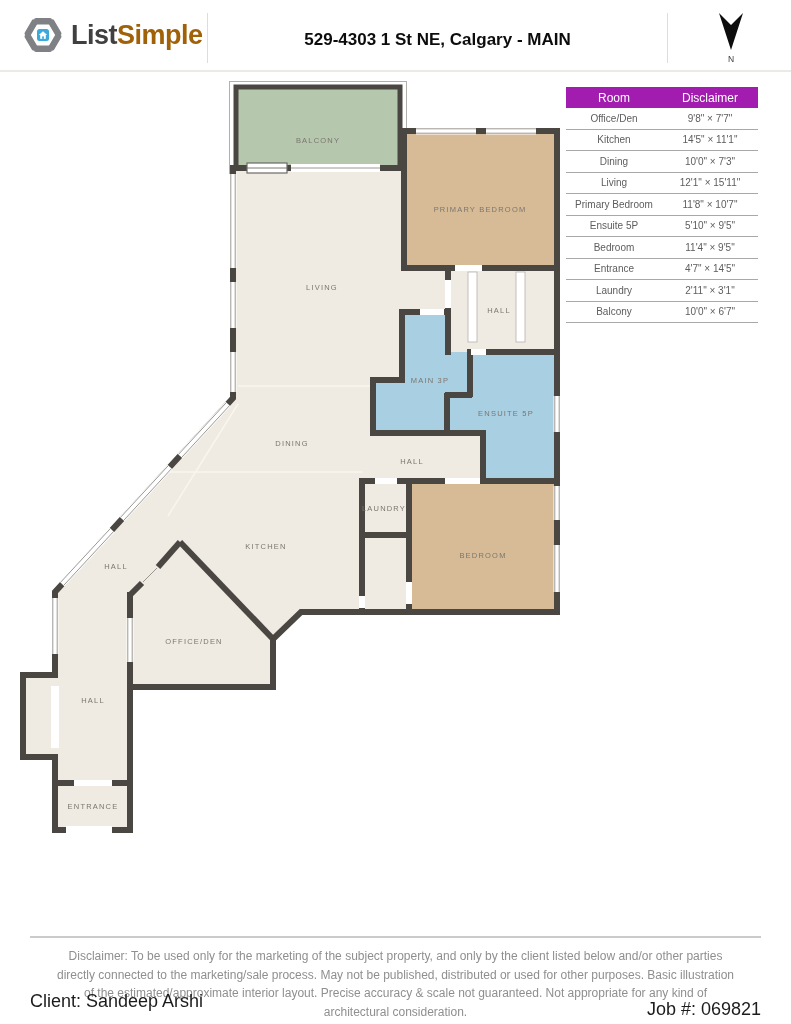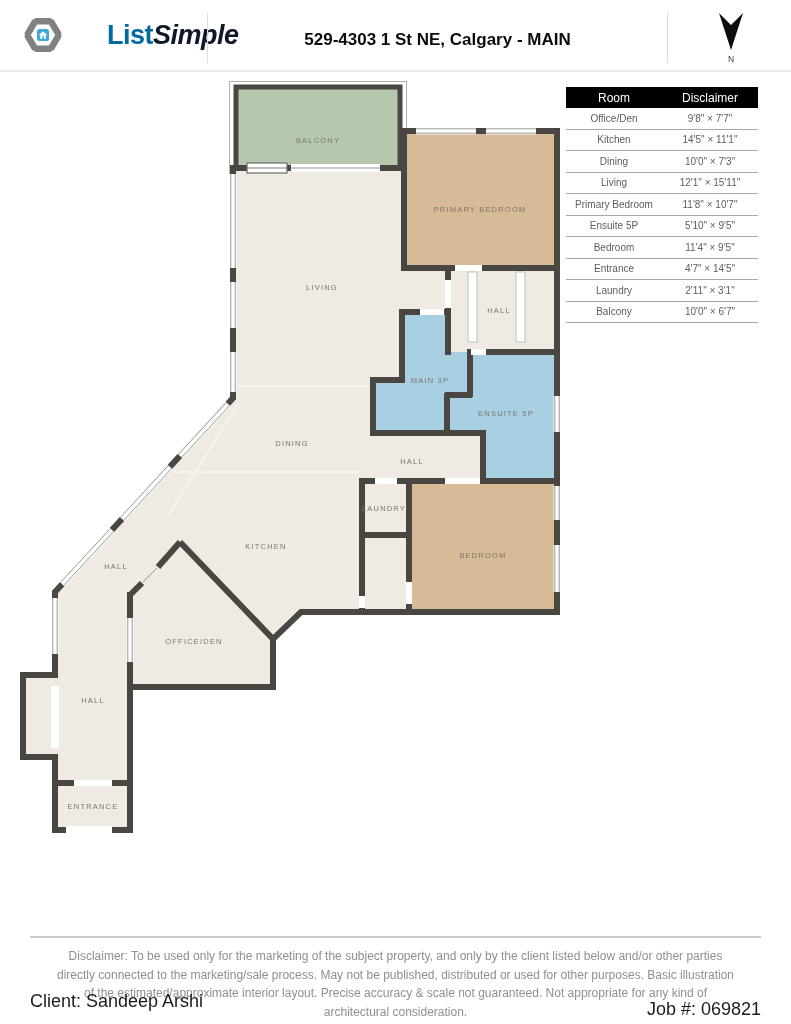--- a/index.html
+++ b/index.html
@@ -4,33 +4,33 @@
 <style>
   html,body{margin:0;padding:0;background:#fff;}
   .page{position:relative;width:791px;height:1024px;background:#ffffff;overflow:hidden;
         font-family:"Liberation Sans", sans-serif;}
   
   .hdr{position:absolute;left:0;top:0;width:791px;height:71px;background:#fff;}
   .hdr-border{position:absolute;left:0;top:70px;width:791px;height:2px;background:#eceae5;}
   .vsep{position:absolute;top:13px;height:50px;width:1px;background:#dedddb;}
   .logo{position:absolute;left:22px;top:13px;display:flex;align-items:center;gap:7px;}
   .logo-text{font-size:27px;font-weight:600;letter-spacing:-0.5px;line-height:1;}
-  .logo-list{color:#0369a1;margin-left:36px;}
-  .logo-simple{color:#0f172a;font-style:italic;}
+  .logo-list{color:#404040;}
+  .logo-simple{color:#a16207;}
   .title{position:absolute;left:210px;top:0;width:455px;height:79px;display:flex;
          align-items:center;justify-content:center;font-size:17px;font-weight:700;color:#0c0c0c;}
   .compass{position:absolute;left:711px;top:8px;width:40px;height:58px;text-align:center;}
   .compass-n{position:absolute;left:0;top:46px;width:40px;font-size:8.5px;color:#3c3c3c;text-align:center;}
   
   .plan-svg{position:absolute;left:0;top:0;width:791px;height:1024px;}
   .room-label{position:absolute;transform:translate(-50%,-50%);font-size:7.5px;letter-spacing:1.2px;
               color:#7b766e;white-space:nowrap;}
   
   .dim-table{position:absolute;left:566px;top:87px;width:192px;}
-  .thead{display:flex;height:21px;background:#000000;color:#ffffff;font-size:12px;
+  .thead{display:flex;height:21px;background:#a21caf;color:#ffffff;font-size:12px;
          align-items:center;}
   .thead span{width:50%;text-align:center;}
   .trow{display:flex;height:20.5px;border-bottom:1px solid #a8a8a8;align-items:center;
         font-size:10px;color:#5d5d5d;background:#fff;}
   .trow span{width:50%;text-align:center;}
   
   .foot-line{position:absolute;left:30px;top:936px;width:731px;height:2px;background:#cbcbcb;}
   .disclaimer{position:absolute;left:50%;top:947px;transform:translateX(-50%);width:690px;
               text-align:center;font-size:12px;line-height:1.55;color:#8f8f8f;}
   .foot-row{position:absolute;left:30px;top:991px;width:731px;height:20px;font-size:18px;color:#1c1c1c;}

